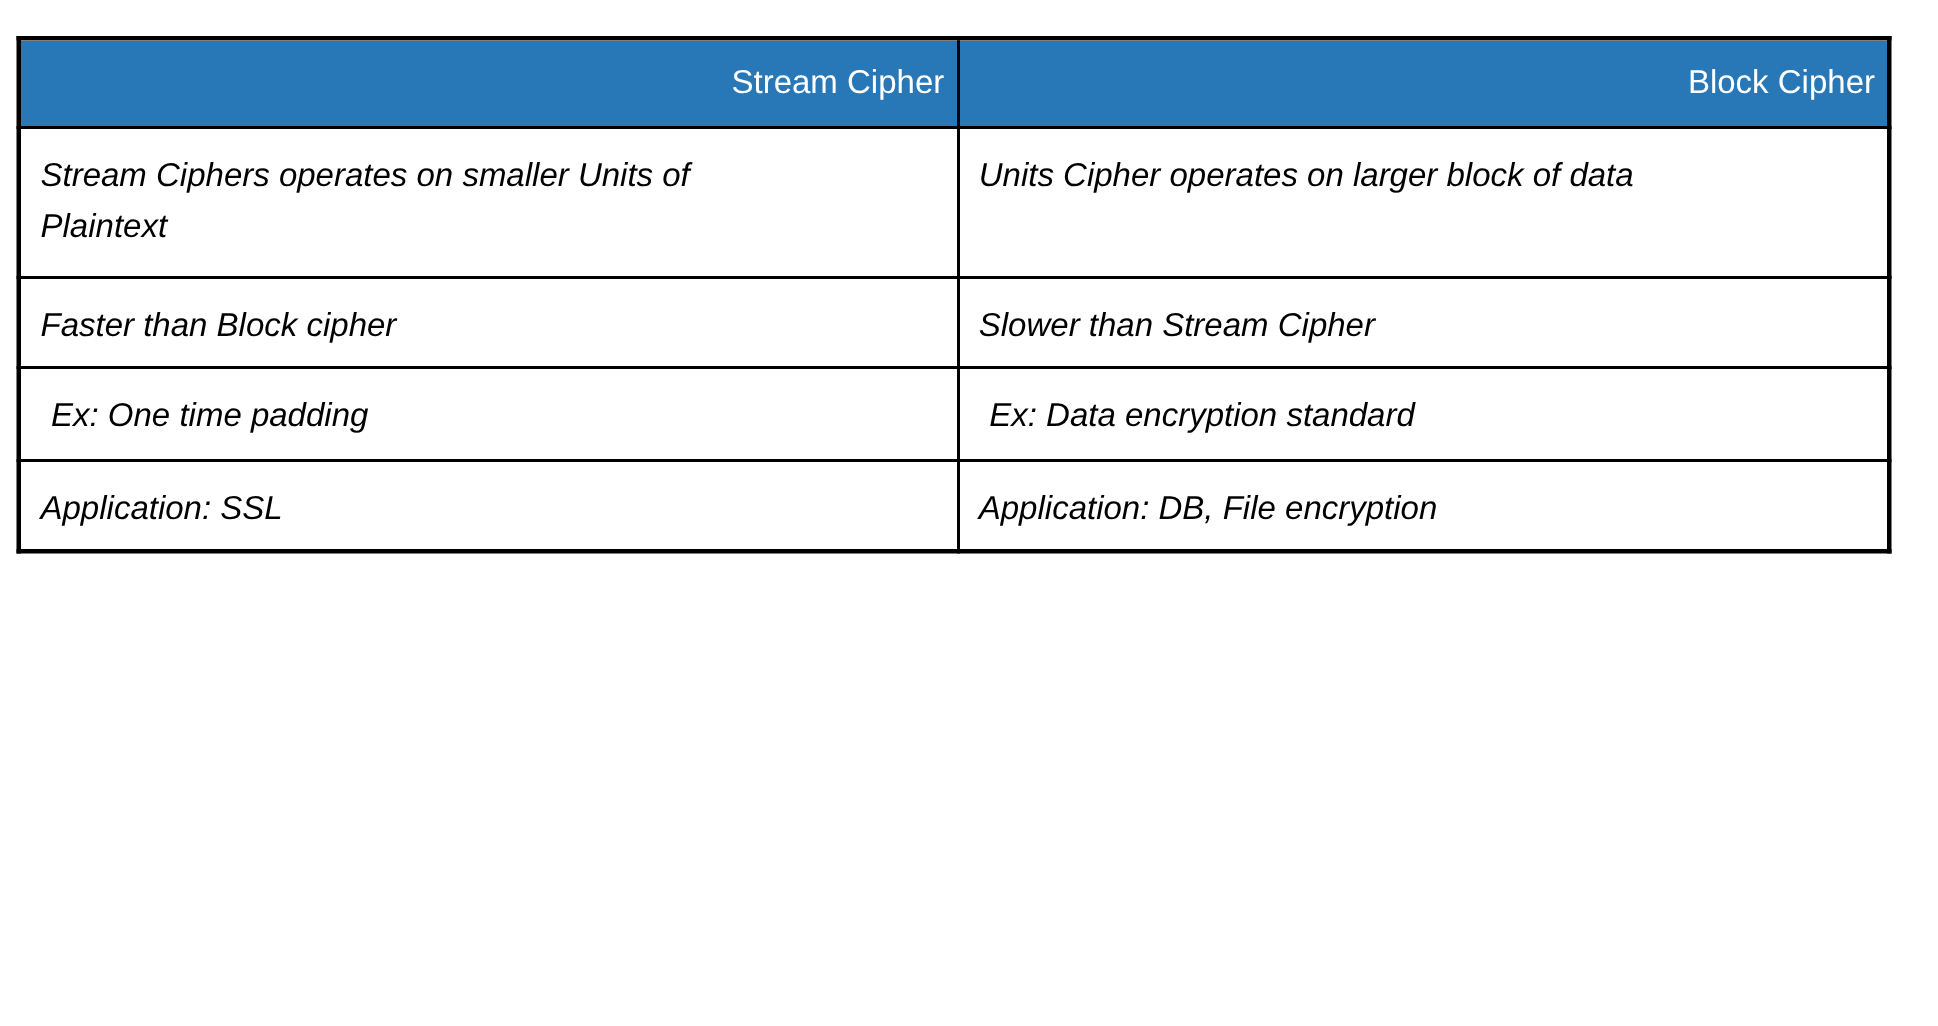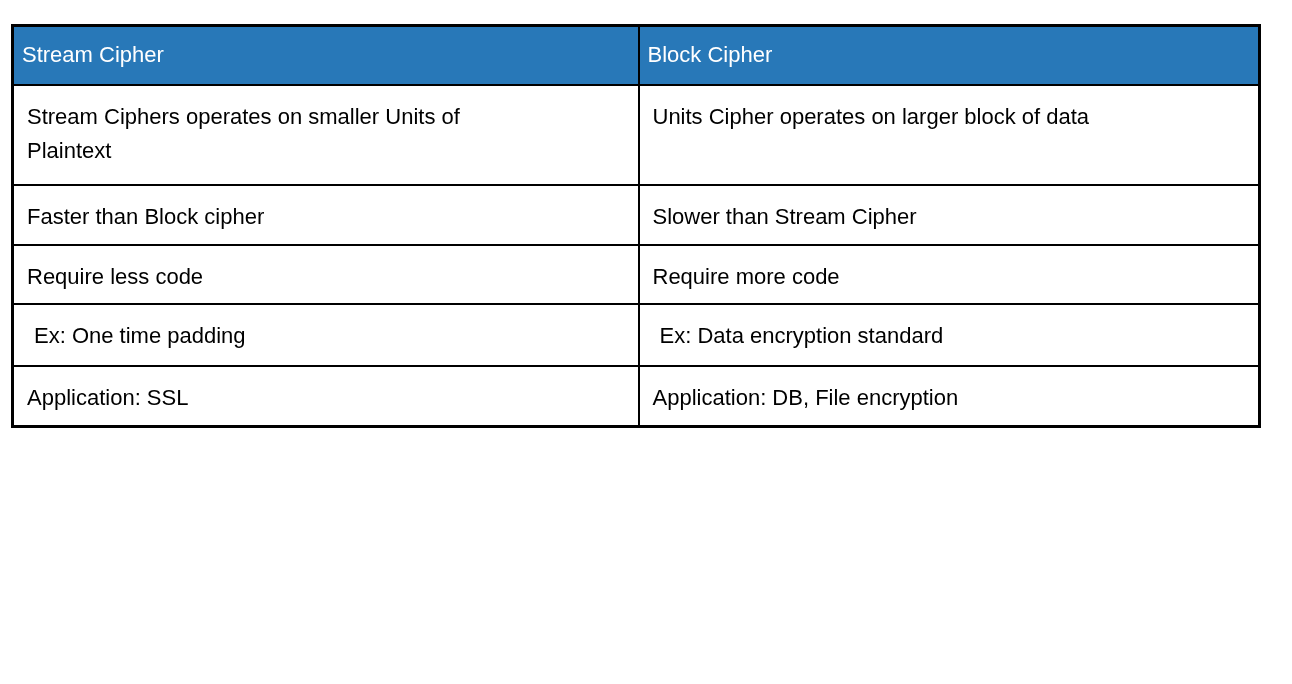--- a/index.html
+++ b/index.html
@@ -38,33 +38,34 @@
   table.cipher-table th,
   table.cipher-table td {
     border: 2px solid var(--border-color);
     font-size: 22px;
     overflow: hidden;
   }
   table.cipher-table th {
     background: var(--header-bg);
     color: var(--header-text);
     font-weight: 400;
-    text-align: left;
+    text-align: right;
     vertical-align: middle;
     height: 59px;
     padding: 0 8px;
   }
   table.cipher-table td {
     color: var(--body-text);
     vertical-align: top;
     text-align: left;
     padding: 14px 14px 8px 13px;
     line-height: 34px;
     white-space: pre-line;
     background: var(--body-bg);
+    font-style: italic;
   }
   tr.row-h1 td { height: 100px; }
   tr.row-h2 td { height: 60px; margin-top: 28px;  }
   tr.row-h3 td { height: 138px; }
   tr.row-h4 td { height: 59px;  }
   tr.row-h5 td { height: 61px;  }
   tr.row-h6 td { height: 62px; padding-left: 20px;  }
   tr.row-h7 td { height: 61px; border-radius: 22px;  }
 </style>
 </head>
@@ -85,24 +86,20 @@
     <tbody>
       <tr class="row-h1">
         <td>Stream Ciphers operates on smaller Units of
 Plaintext</td>
         <td>Units Cipher operates on larger block of data</td>
       </tr>
       <tr class="row-h2">
         <td>Faster than Block cipher</td>
         <td>Slower than Stream Cipher</td>
       </tr>
-      <tr class="row-h4">
-        <td>Require less code</td>
-        <td>Require more code</td>
-      </tr>
       <tr class="row-h6">
         <td>Ex: One time padding</td>
         <td>Ex: Data encryption standard</td>
       </tr>
       <tr class="row-h7">
         <td>Application: SSL</td>
         <td>Application: DB, File encryption</td>
       </tr>
     </tbody>
   </table>

